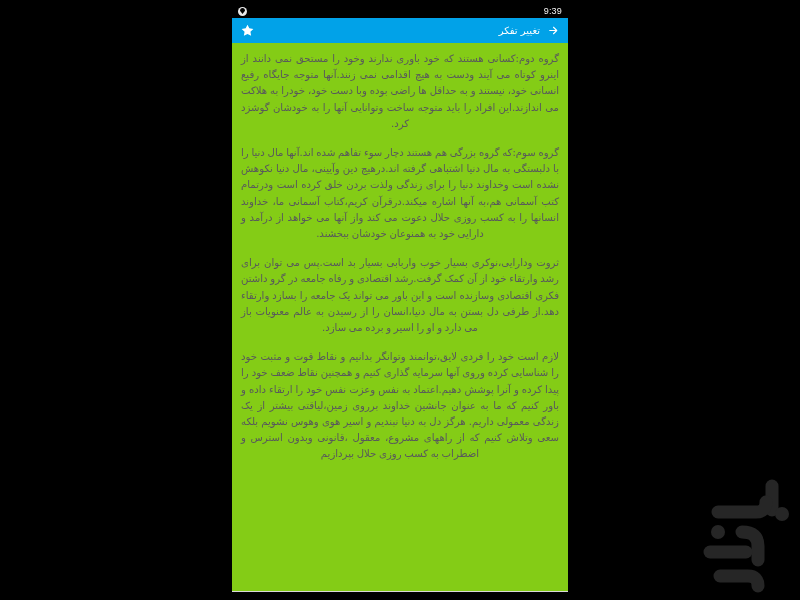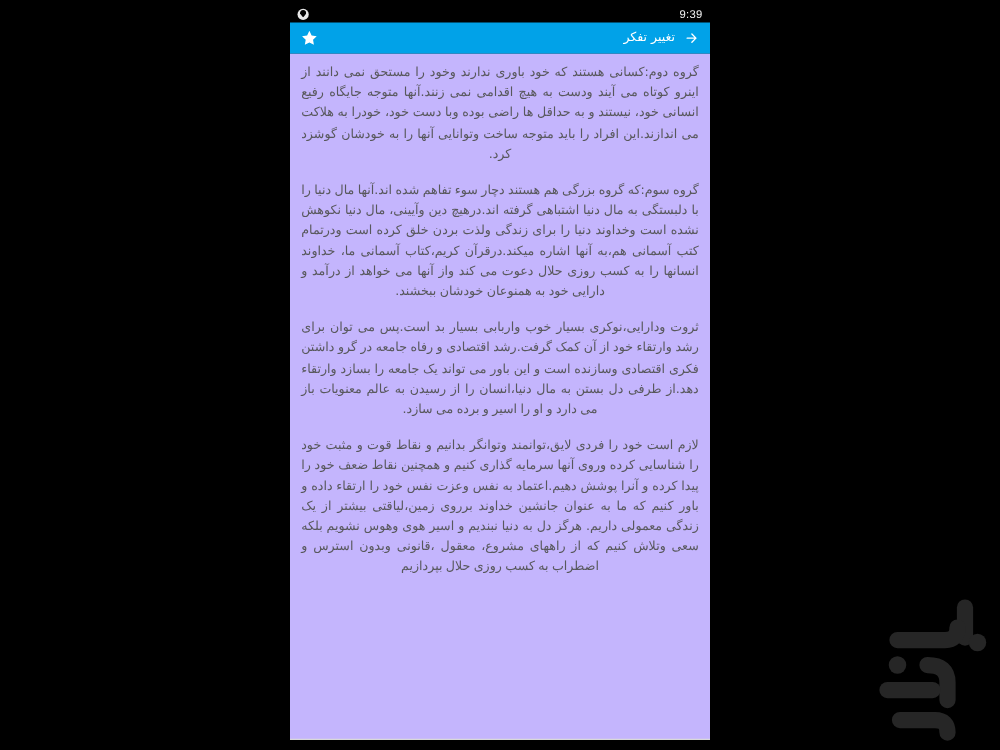--- a/index.html
+++ b/index.html
@@ -115,21 +115,21 @@
     width: 15px;
     height: 15px;
     display: inline-block;
     flex: none;
   }
   .icon-star svg { display: block; }
 
   
   .content-sheet {
     position: relative;
-    background: #c4b5fd;
+    background: #84cc16;
     height: 549px;
     box-sizing: border-box;
     padding: 8px 9px 10px 9px;
     overflow: hidden;
     direction: rtl;
   }
 
   .article {
     direction: rtl;
     text-align: justify;

